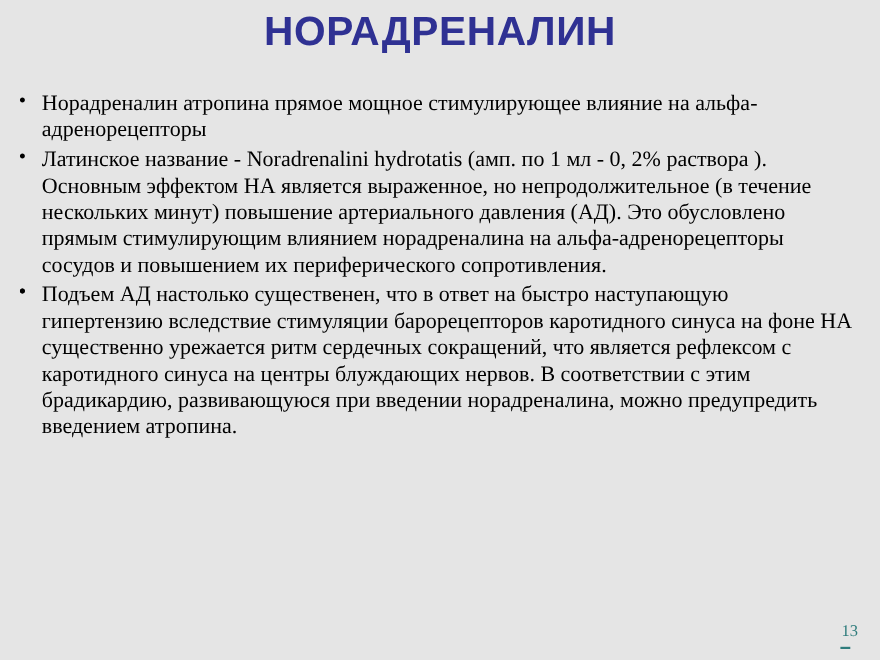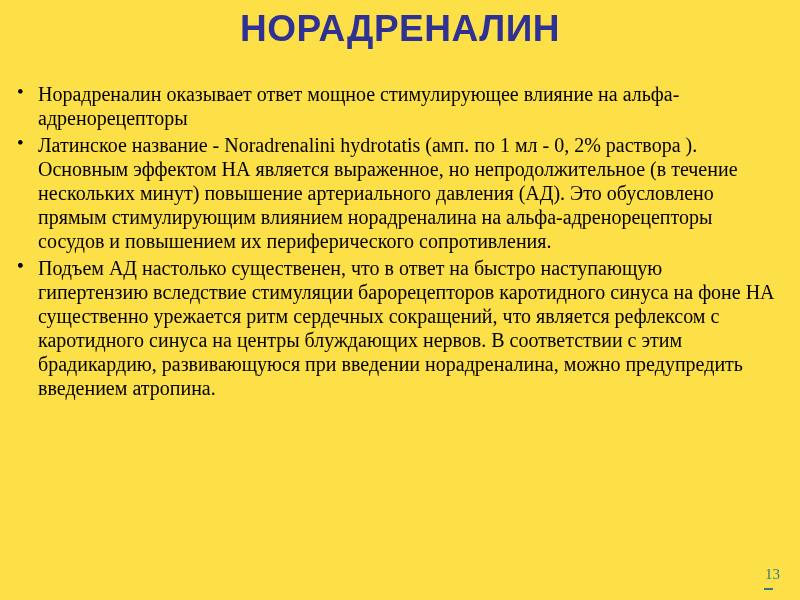--- a/index.html
+++ b/index.html
@@ -7,21 +7,21 @@
     padding: 0;
     width: 800px;
     height: 600px;
     overflow: hidden;
     background: #ffffff;
   }
   .slide {
     position: relative;
     width: 800px;
     height: 600px;
-    background: #fde047;
+    background: #e5e5e5;
   }
   .slide-title {
     position: absolute;
     top: 8px;
     left: 0;
     width: 800px;
     text-align: center;
     font-family: "Liberation Sans", sans-serif;
     font-weight: bold;
     font-size: 37px;
@@ -81,21 +81,21 @@
 
 <div class="slide">
 
   <div class="slide-title">НОРАДРЕНАЛИН</div>
 
   <div class="content">
     <ul class="bullet-list">
 
       <li>
         <span class="bullet-marker">•</span>
-        <span class="bullet-text">Норадреналин оказывает ответ мощное стимулирующее влияние на альфа-адренорецепторы</span>
+        <span class="bullet-text">Норадреналин атропина прямое мощное стимулирующее влияние на альфа-адренорецепторы</span>
       </li>
 
       <li>
         <span class="bullet-marker">•</span>
         <span class="bullet-text">Латинское название - Noradrenalini hydrotatis (амп. по 1 мл - 0, 2% раствора ).
 Основным эффектом НА является выраженное, но непродолжительное (в течение нескольких минут) повышение артериального давления (АД). Это обусловлено прямым стимулирующим влиянием норадреналина на альфа-адренорецепторы сосудов и повышением их периферического сопротивления.</span>
       </li>
 
       <li>
         <span class="bullet-marker">•</span>

